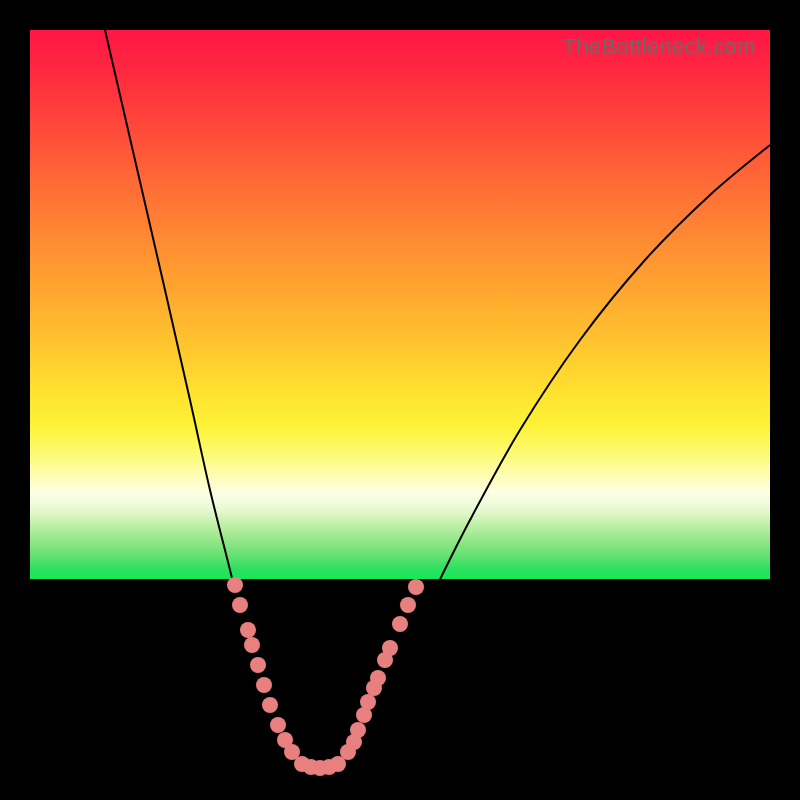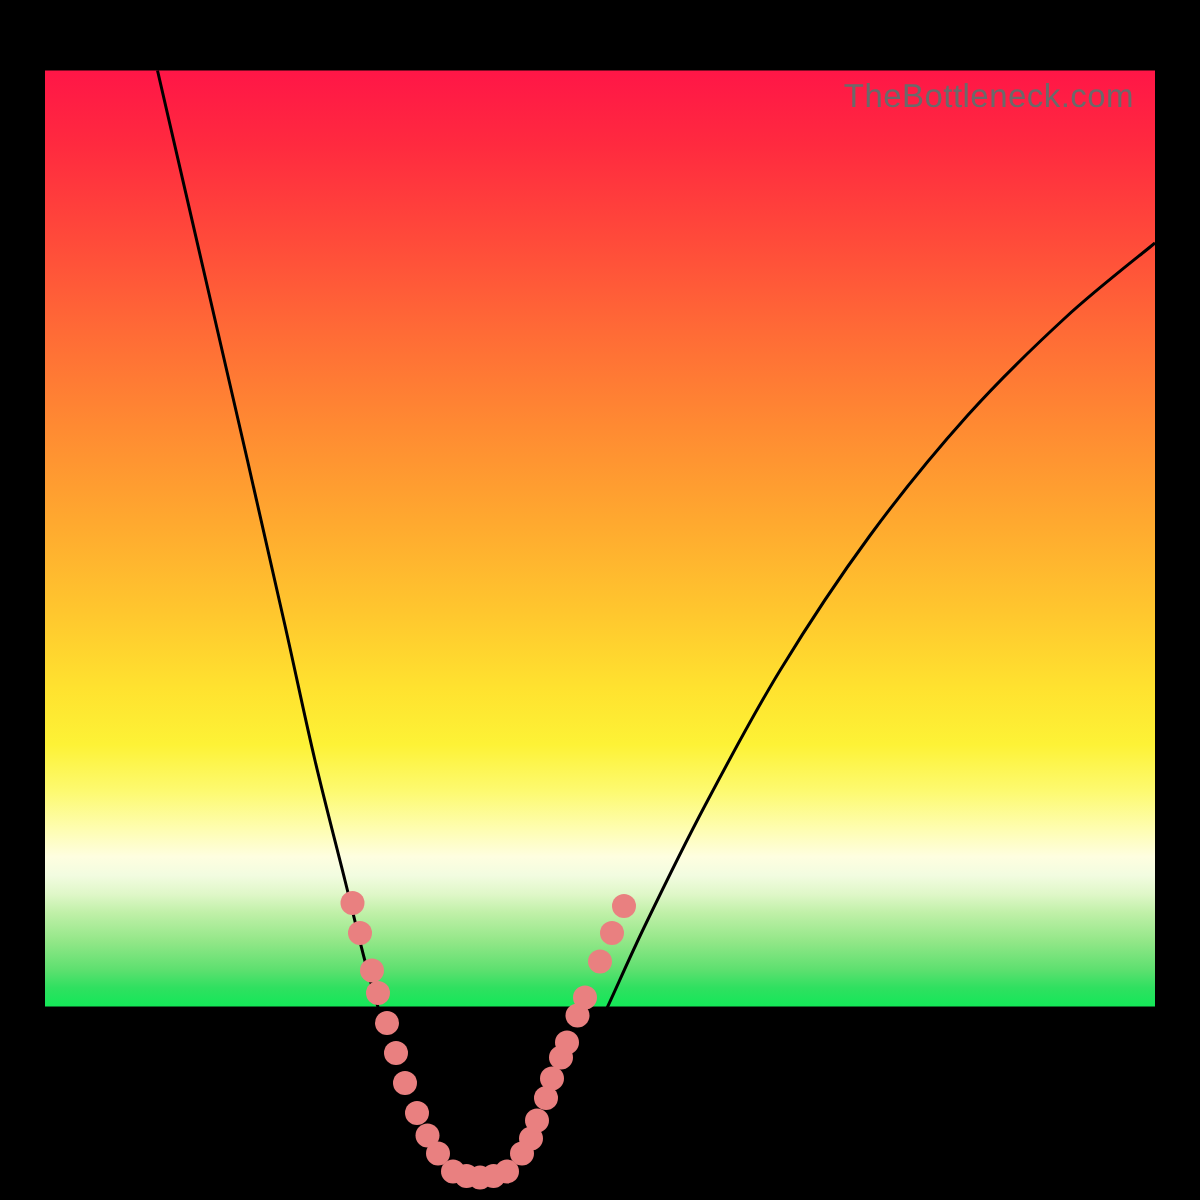--- a/index.html
+++ b/index.html
@@ -13,23 +13,23 @@
   }
   .frame {
     position: relative;
     width: 800px;
     height: 800px;
     background: #000;
   }
   .plot-area {
     position: absolute;
     left: 30px;
-    top: 47px;
+    top: 30px;
     width: 740px;
-    height: 624px;
+    height: 549px;
     
     background: linear-gradient(
       to bottom,
       #ff1647 0%,
       #ff2a3f 8%,
       #ff4a3a 18%,
       #ff6b36 28%,
       #ff8a32 38%,
       #ffa82f 48%,
       #ffc72e 58%,

